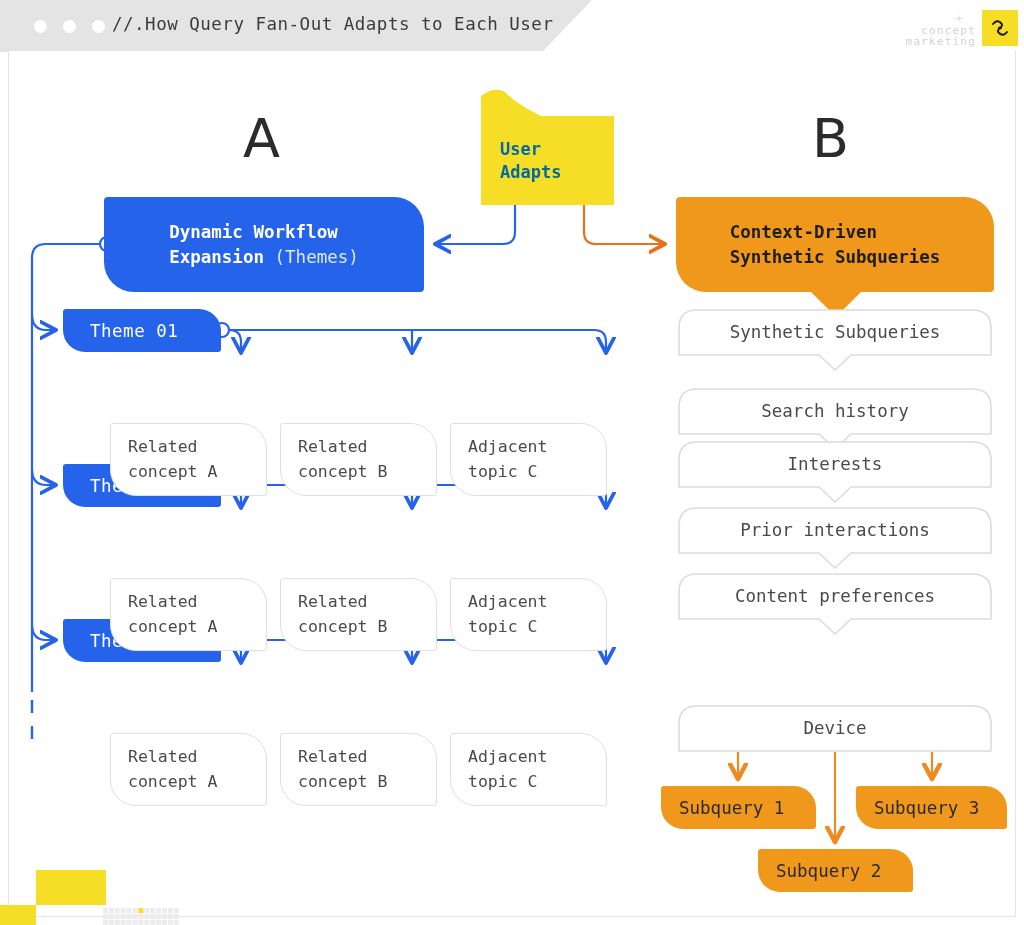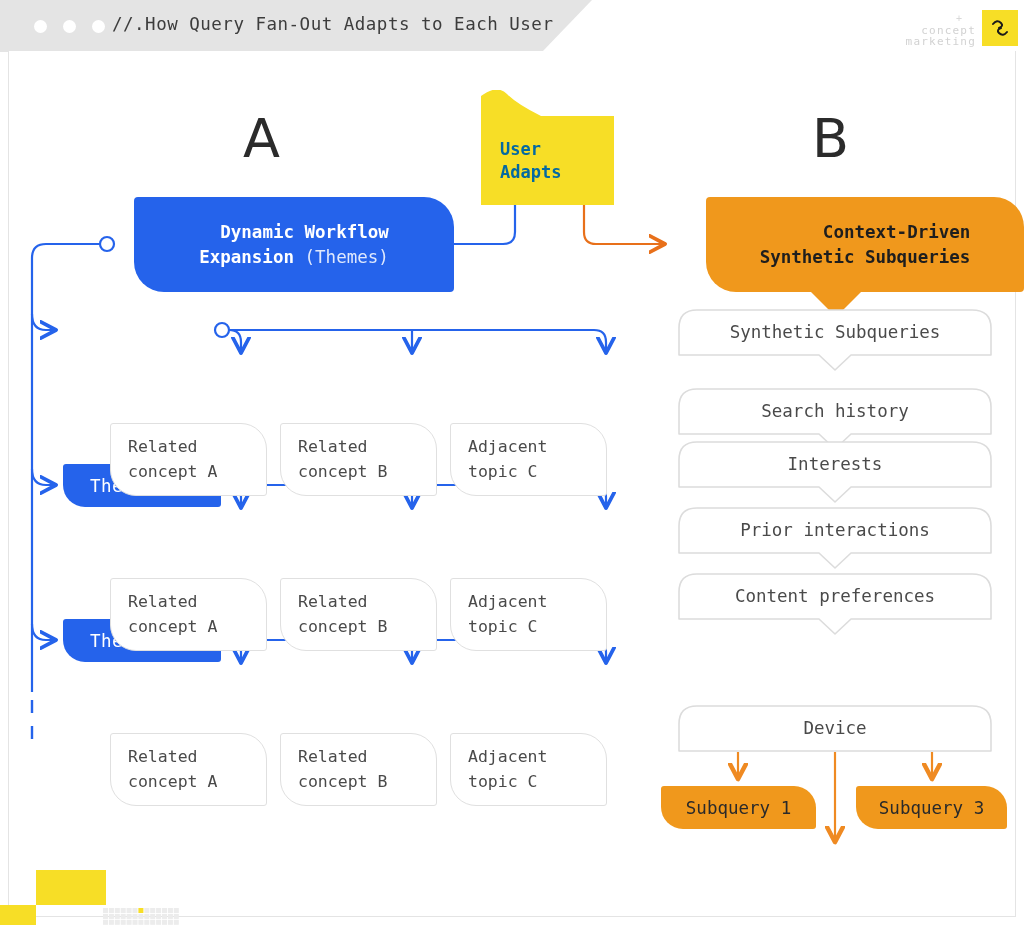--- a/index.html
+++ b/index.html
@@ -62,21 +62,21 @@
     padding-left:19px;box-sizing:border-box;
   }
   .userquery span{
     display:block;font-size:17px;font-weight:bold;color:#0369a1;line-height:1.35;
   }
   .uq-flag{position:absolute;left:481px;top:38px;width:60px;height:28px;}
 
   
   .panel{
     position:absolute;box-sizing:border-box;
-    display:flex;align-items:center;justify-content:center;text-align:right;margin-left:30px;
+    display:flex;align-items:center;justify-content:center;text-align:left;
   }
   #panel-a{
     left:104px;top:145px;width:320px;height:95px;background:#2563eb;
     border-radius:4px 30px 4px 30px;
   }
   #panel-a .ptext{font-size:17.5px;font-weight:bold;color:#ffffff;line-height:1.42;}
   #panel-a .ptext .soft{font-weight:normal;color:#dfe8fd;}
 
   #panel-b{
     left:676px;top:145px;width:318px;height:95px;background:#f0981c;
@@ -113,21 +113,21 @@
   .chev .chev-label{
     position:absolute;left:0;top:0;width:318px;height:50px;
     display:flex;align-items:center;justify-content:center;
     font-size:17.5px;color:#4a4a4a;
   }
 
   
   .subq{
     position:absolute;height:43px;background:#f0981c;
     border-radius:3px 22px 3px 22px;
-    display:flex;align-items:center;justify-content:center;
+    display:flex;align-items:center;justify-content:flex-start;
     box-sizing:border-box;padding:0 18px;
   }
   .subq span{font-size:17.5px;color:#2a2a2a;}
   #subq-0{left:661px;top:734px;width:155px;}
   #subq-1{left:758px;top:797px;width:155px;}
   #subq-2{left:856px;top:734px;width:151px;}
 
   
   .decor-rect{position:absolute;background:#f7de26;}
   #decor-big{left:36px;top:818px;width:70px;height:35px;}
@@ -233,20 +233,23 @@
     <div class="panel" id="panel-b">
       <div class="ptext">
         <span>Context-Driven</span><br>
         <span>Synthetic Subqueries</span>
       </div>
     </div>
     <svg class="panel-b-tail" viewBox="0 0 52 26">
       <path d="M0,0 L52,0 L26,26 Z" fill="#f0981c"></path>
     </svg>
 
+    <div class="theme-chip" id="theme-0">
+      <span>Theme 01</span>
+    </div>
     <div class="theme-chip" id="theme-1">
       <span>Theme 02</span>
     </div>
     <div class="theme-chip" id="theme-2">
       <span>Theme 03</span>
     </div>
 
     <div class="card" style="left:110px;top:371px;">
       <span><span>Related</span><br><span>concept A</span></span>
     </div>
@@ -309,20 +312,23 @@
     </div>
     <div class="chev" style="top:651px;">
       <svg class="chev-svg" width="318" height="52" viewBox="0 0 318 52">
           <path d="M3,21 Q3,3 21,3 L296,3 Q315,3 315,21 L315,48 L3,48 Q3,48 3,30 Z" fill="#fff" stroke="#dcdcdc" stroke-width="1.6" stroke-linejoin="round"></path>
         </svg>
       <div class="chev-label">Device</div>
     </div>
 
     <div class="subq" id="subq-0">
       <span>Subquery 1</span>
+    </div>
+    <div class="subq" id="subq-1">
+      <span>Subquery 2</span>
     </div>
     <div class="subq" id="subq-2">
       <span>Subquery 3</span>
     </div>
 
     <div class="decor-rect" id="decor-big"></div>
     <div class="decor-rect" id="decor-small"></div>
     <svg id="decor-grid" width="76.7" height="29.5">
         <rect x="0" y="0" width="5" height="5" fill="#ececec"></rect>
         <rect x="5.9" y="0" width="5" height="5" fill="#ececec"></rect>

